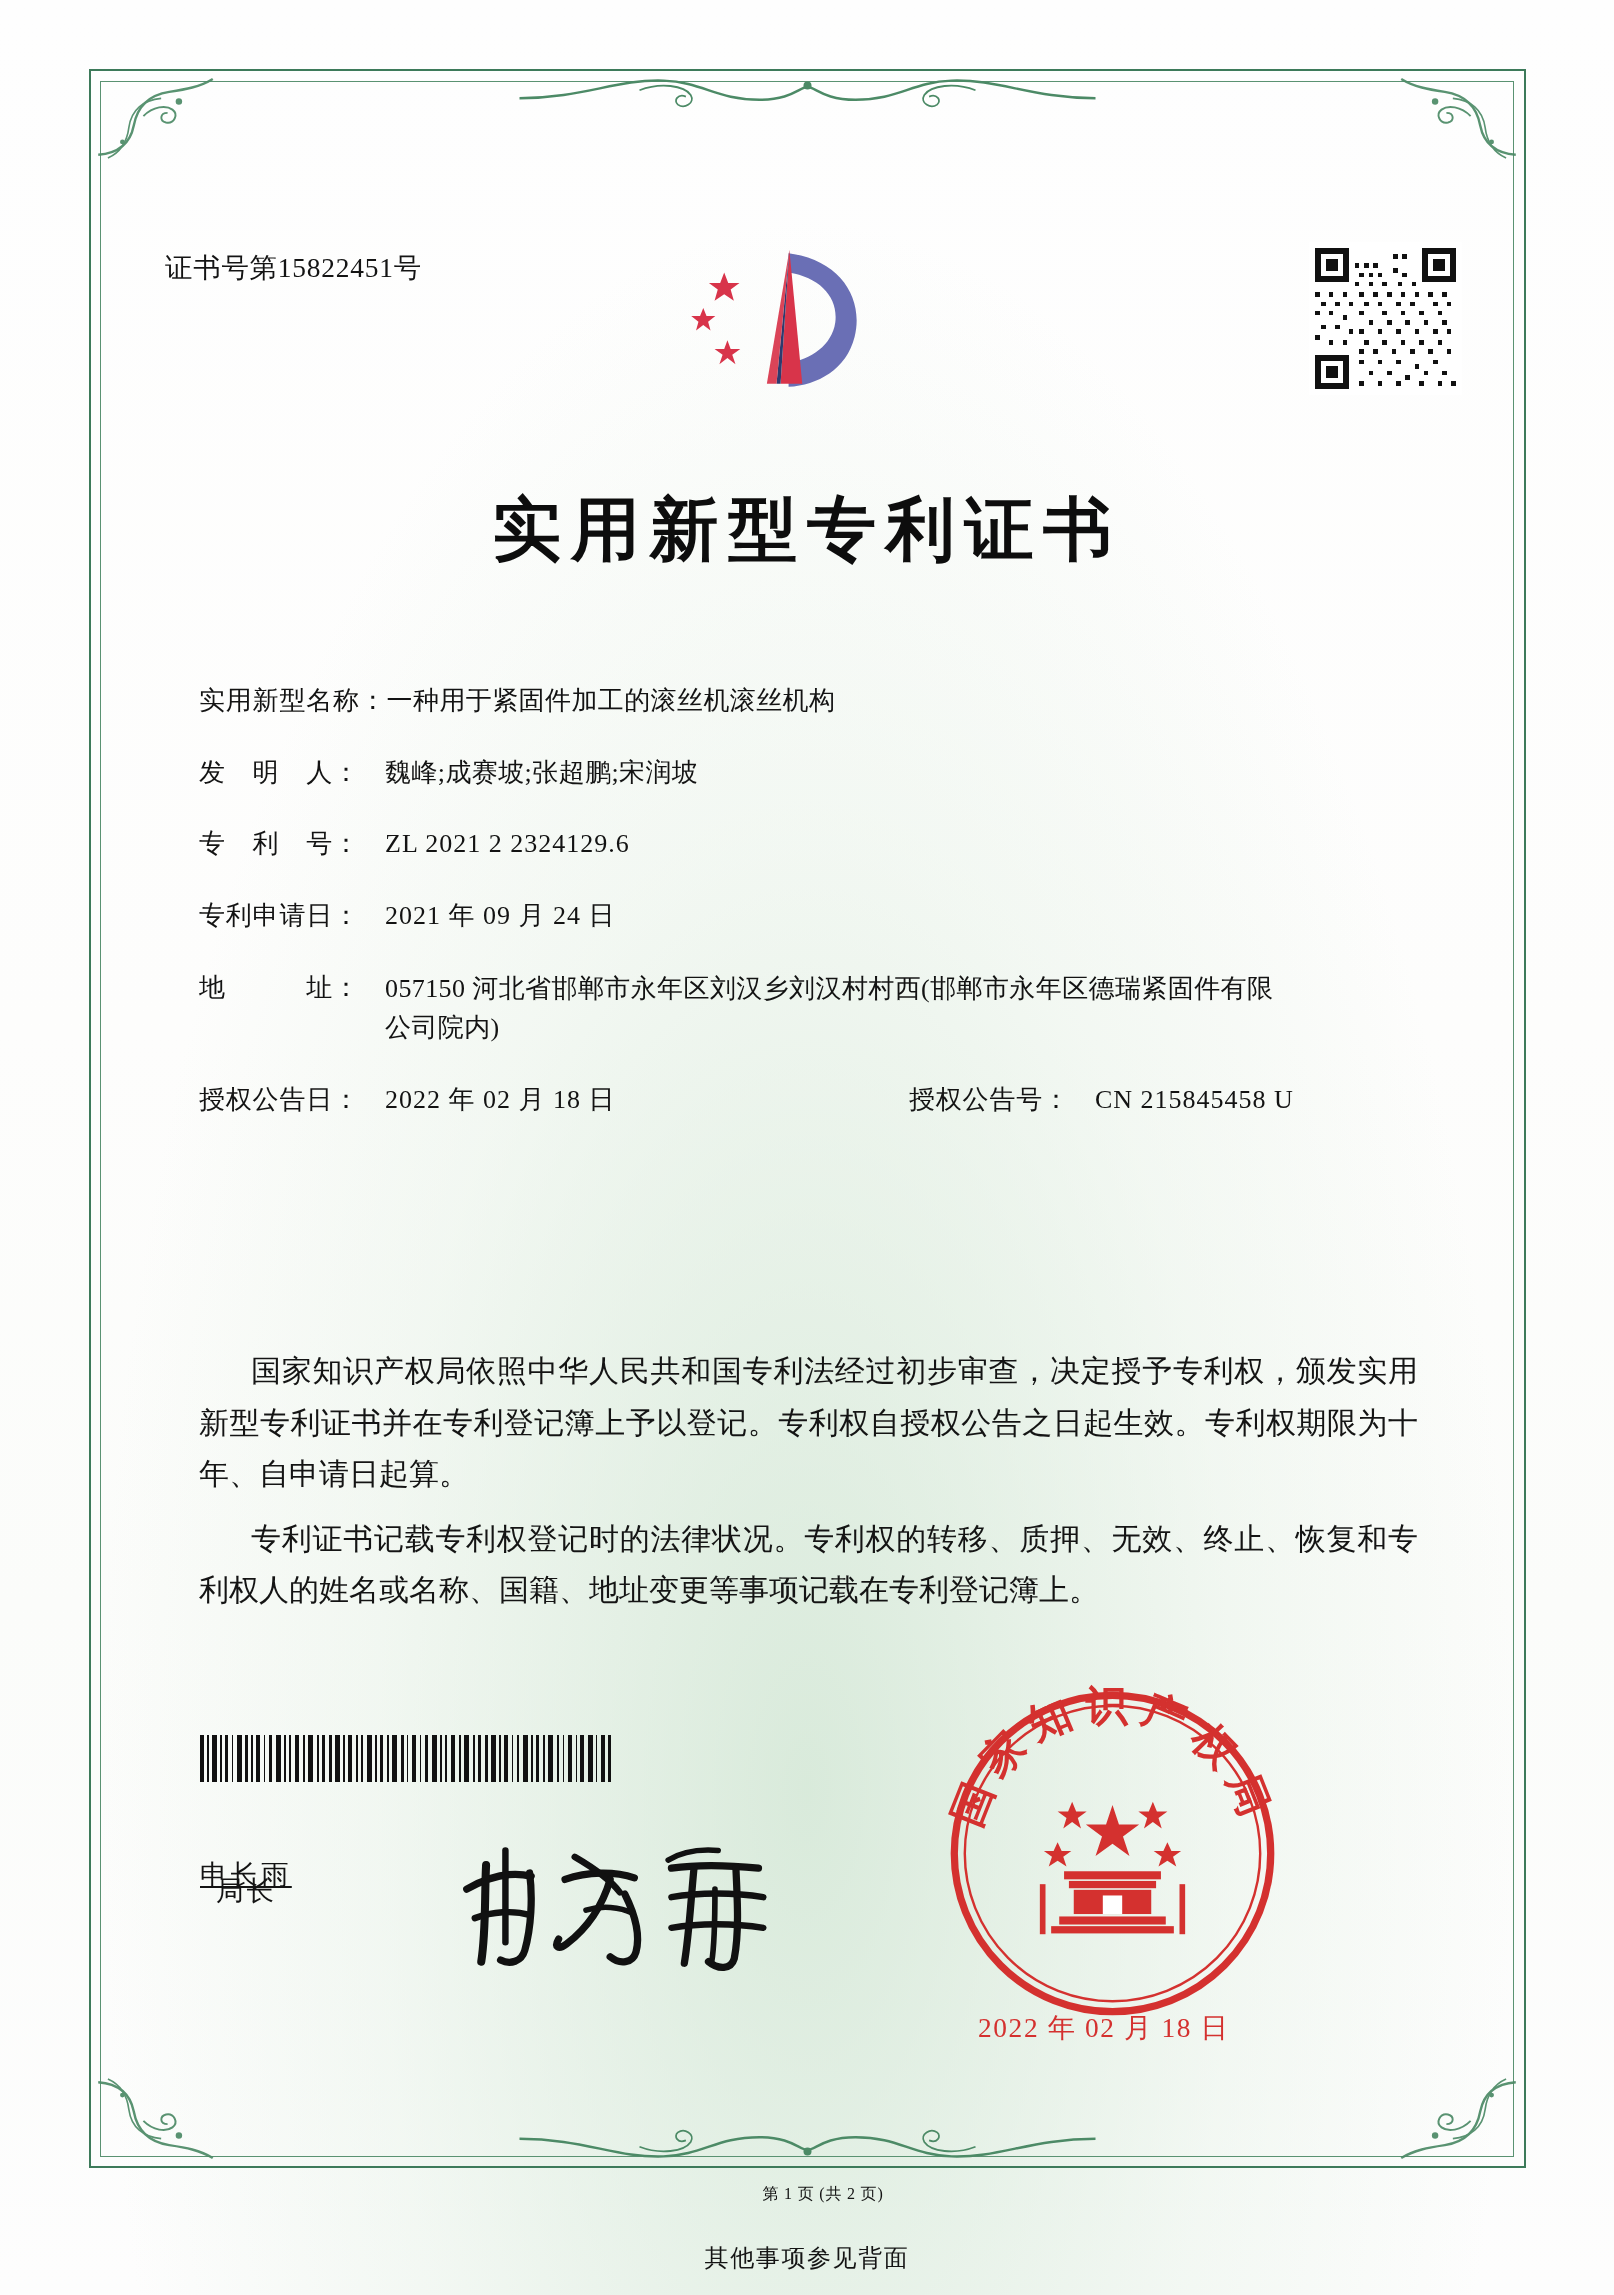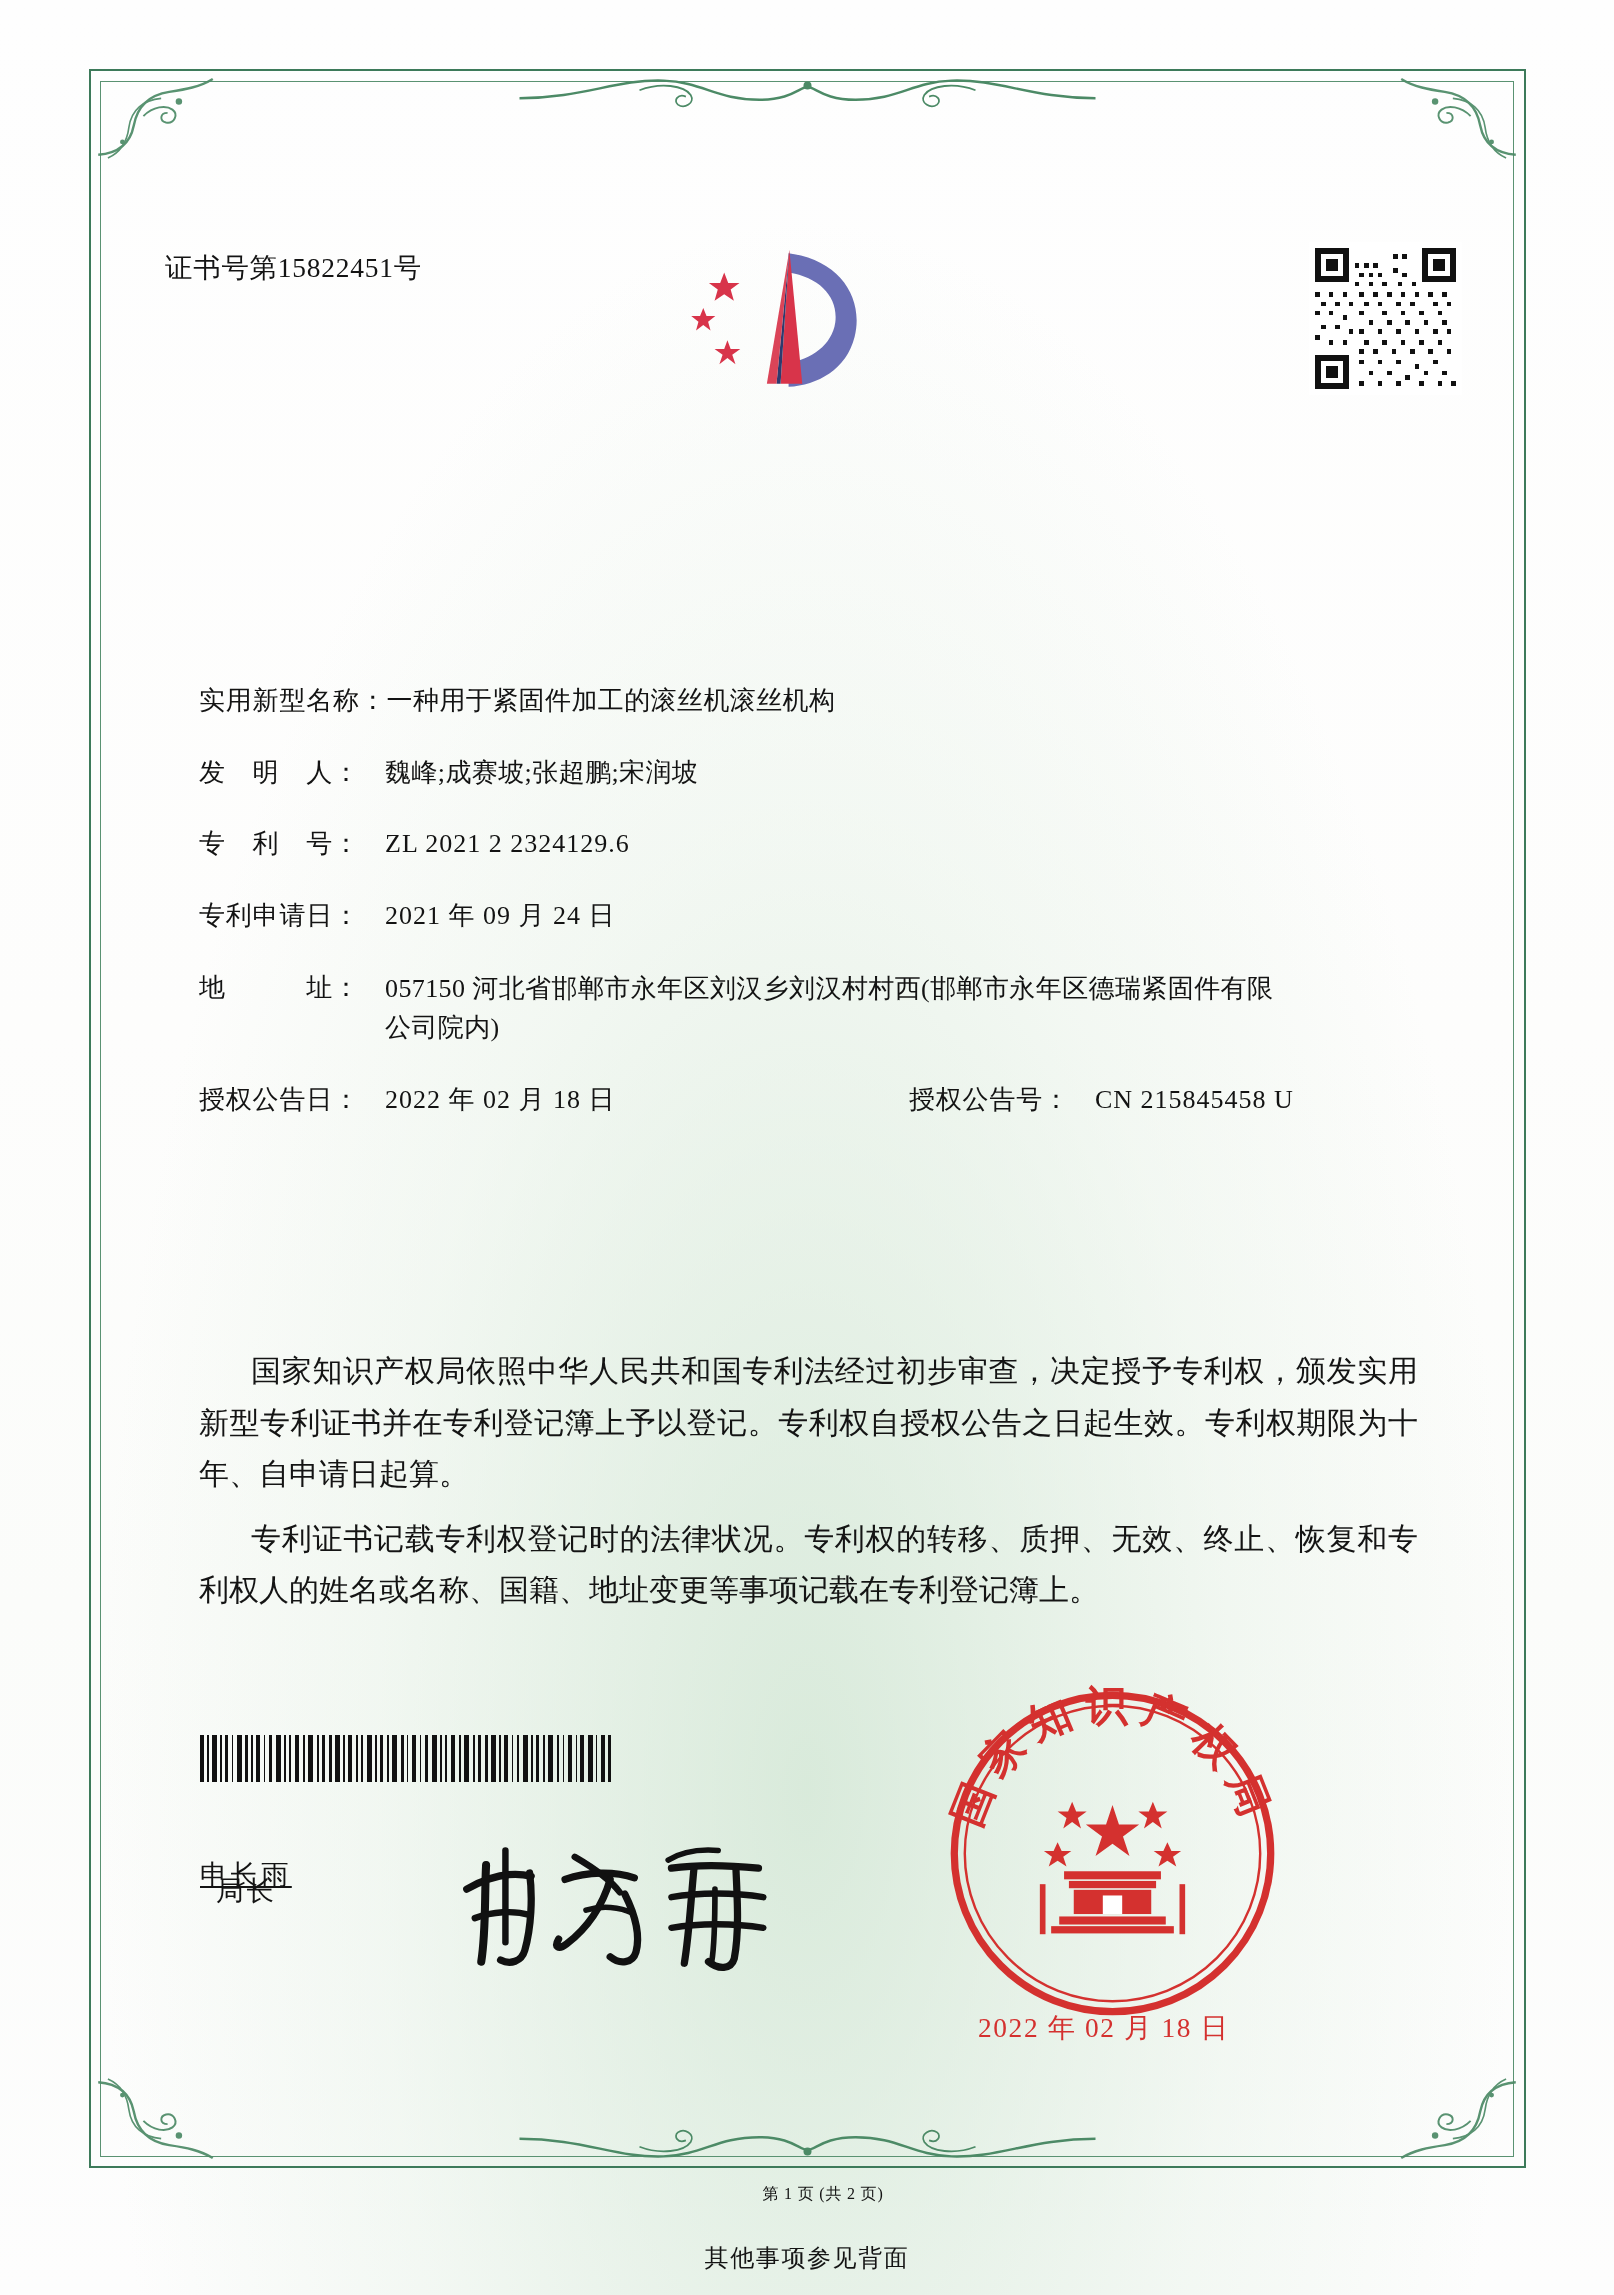--- a/index.html
+++ b/index.html
@@ -407,20 +407,21 @@
         <rect x="33" y="91" width="3" height="3"></rect>
           <rect x="45" y="91" width="3" height="3"></rect>
           <rect x="57" y="91" width="3" height="3"></rect>
         <rect x="72" y="91" width="3" height="3"></rect>
           <rect x="84" y="91" width="3" height="3"></rect>
           <rect x="93" y="91" width="3" height="3"></rect>
       </g>
     </svg>
   </div>
 
+  <div class="cert-title">实用新型专利证书</div>
 
   <div class="fields">
 
     <div class="field-row">
       <span class="field-label">实用新型名称：</span>
       <span class="field-value">一种用于紧固件加工的滚丝机滚丝机构</span>
     </div>
 
     <div class="field-row">
       <span class="field-label">发　明　人：</span>

